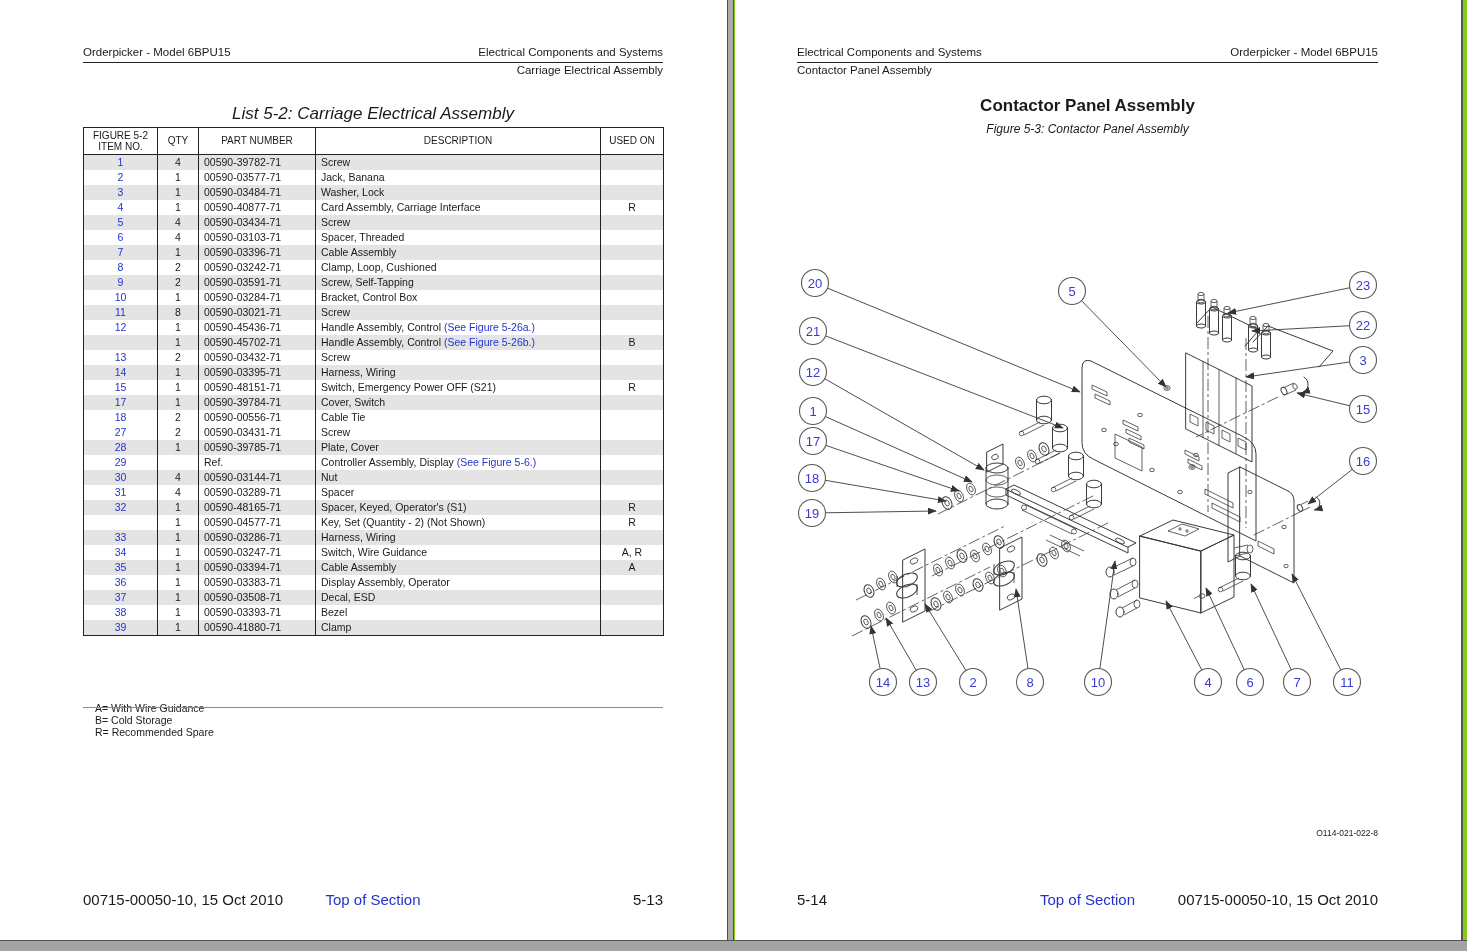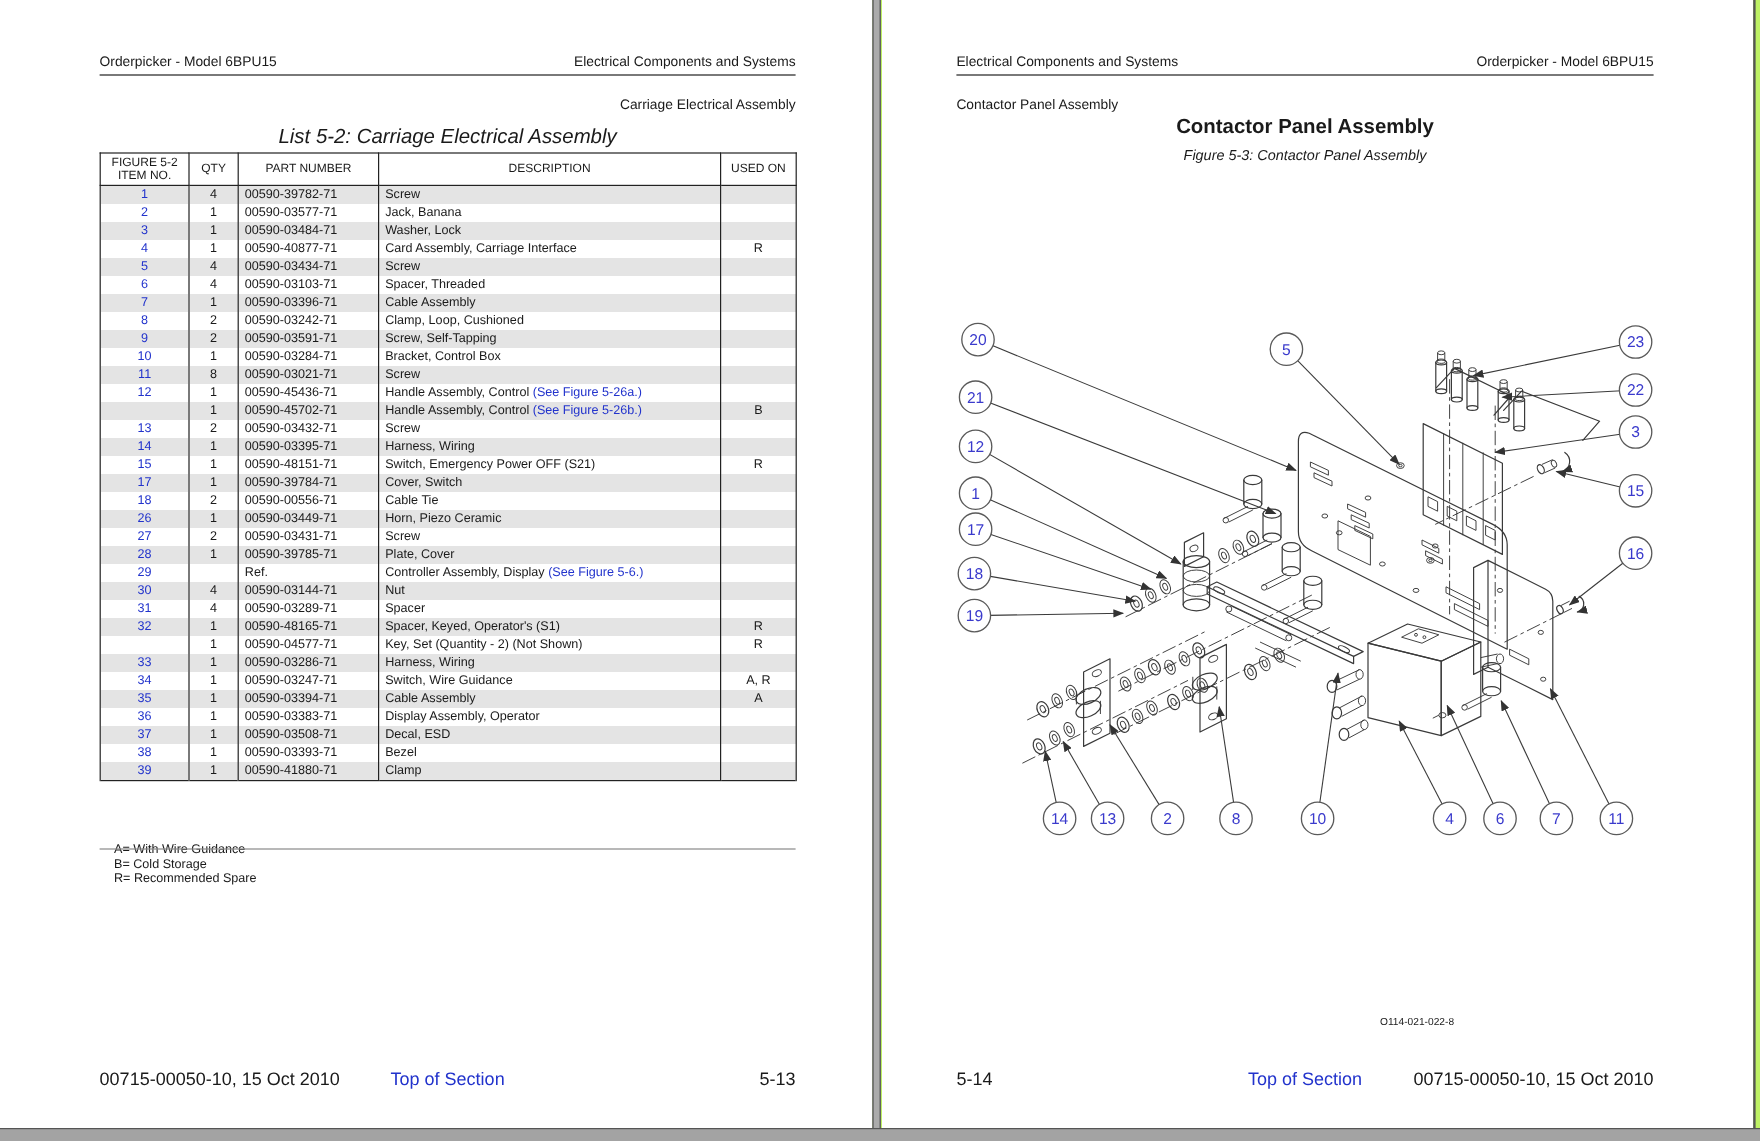--- a/index.html
+++ b/index.html
@@ -2,28 +2,28 @@
 <html><head>
 <meta charset="utf-8">
 <style>
   :root{
     --blue:#2233cc;
     --line:#3a3a3a;
     --shade:#e4e4e4;
   }
   html,body{margin:0;padding:0;background:#ffffff;}
   #screen{
-    position:relative;width:1467px;height:951px;background:#bef264;overflow:hidden;
+    position:relative;width:1467px;height:951px;background:#84cc16;overflow:hidden;
     font-family:"Liberation Sans",sans-serif;color:#1a1a1a;
   }
   .page{position:absolute;top:0;background:#fff;}
   
   .pg-header{position:absolute;font-size:11.5px;}
   .hdr-row{display:flex;justify-content:space-between;padding-bottom:4px;border-bottom:1px solid #222;}
-  .hdr-sub{margin-top:19px;font-size:11.5px;}
+  .hdr-sub{margin-top:1px;font-size:11.5px;}
   .pg-footer{position:absolute;height:16px;font-size:15px;}
   .pg-footer .f-left{position:absolute;left:0;top:0;}
   .pg-footer .f-center{position:absolute;left:50%;transform:translateX(-50%);top:0;color:var(--blue);}
   .pg-footer .f-right{position:absolute;right:0;top:0;}
   
   .table-title{position:absolute;left:83px;top:104px;width:580px;text-align:center;
     font-style:italic;font-size:17px;}
   table.parts-table{
     position:absolute;left:83px;top:127px;width:580px;border-collapse:collapse;table-layout:fixed;
     font-size:10.5px;border:1.4px solid #222;
@@ -42,21 +42,21 @@
   td.c-qty{text-align:center;}
   td.c-used{text-align:center;}
   .lnk{color:var(--blue);}
   .legend{position:absolute;left:95px;top:702px;font-size:10.5px;line-height:12px;}
   .legend-rule{position:absolute;left:83px;top:707px;width:580px;border-top:1px solid #8a8a8a;}
   
   .rp-title{position:absolute;left:797px;top:96px;width:581px;text-align:center;
     font-size:17px;font-weight:bold;}
   .rp-caption{position:absolute;left:797px;top:122px;width:581px;text-align:center;
     font-size:12px;font-style:italic;}
-  .fig-ref{position:absolute;left:1150px;top:846px;width:228px;font-size:8.5px;}
+  .fig-ref{position:absolute;left:1150px;top:828px;width:228px;text-align:right;font-size:8.5px;}
   
   svg.figure{position:absolute;left:740px;top:250px;}
   svg.figure *{vector-effect:none;}
   .art{stroke:var(--line);stroke-width:1;fill:none;stroke-linejoin:round;stroke-linecap:round;}
   .art-thin{stroke:var(--line);stroke-width:.8;fill:none;}
   .cl{stroke:var(--line);stroke-width:.8;fill:none;stroke-dasharray:12 3 3 3;}
   .leader{stroke:var(--line);stroke-width:.9;fill:none;}
   .callout-circle{fill:#ffffff;stroke:#5a5a5a;stroke-width:1.1;}
   .callout-num{fill:#3a3acc;font-size:13px;font-family:"Liberation Sans",sans-serif;text-anchor:middle;}
   
@@ -222,27 +222,20 @@
             <td class="c-qty">1</td>
             <td class="c-part">00590-39784-71</td>
             <td class="c-desc">Cover, Switch</td>
             <td class="c-used"></td>
           </tr>
           <tr>
             <td class="c-item">18</td>
             <td class="c-qty">2</td>
             <td class="c-part">00590-00556-71</td>
             <td class="c-desc">Cable Tie</td>
-            <td class="c-used"></td>
-          </tr>
-          <tr class="shade">
-            <td class="c-item">26</td>
-            <td class="c-qty">1</td>
-            <td class="c-part">00590-03449-71</td>
-            <td class="c-desc">Horn, Piezo Ceramic</td>
             <td class="c-used"></td>
           </tr>
           <tr>
             <td class="c-item">27</td>
             <td class="c-qty">2</td>
             <td class="c-part">00590-03431-71</td>
             <td class="c-desc">Screw</td>
             <td class="c-used"></td>
           </tr>
           <tr class="shade">

